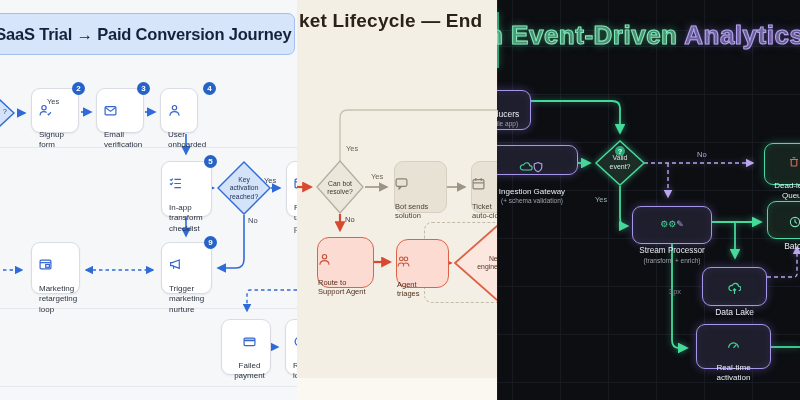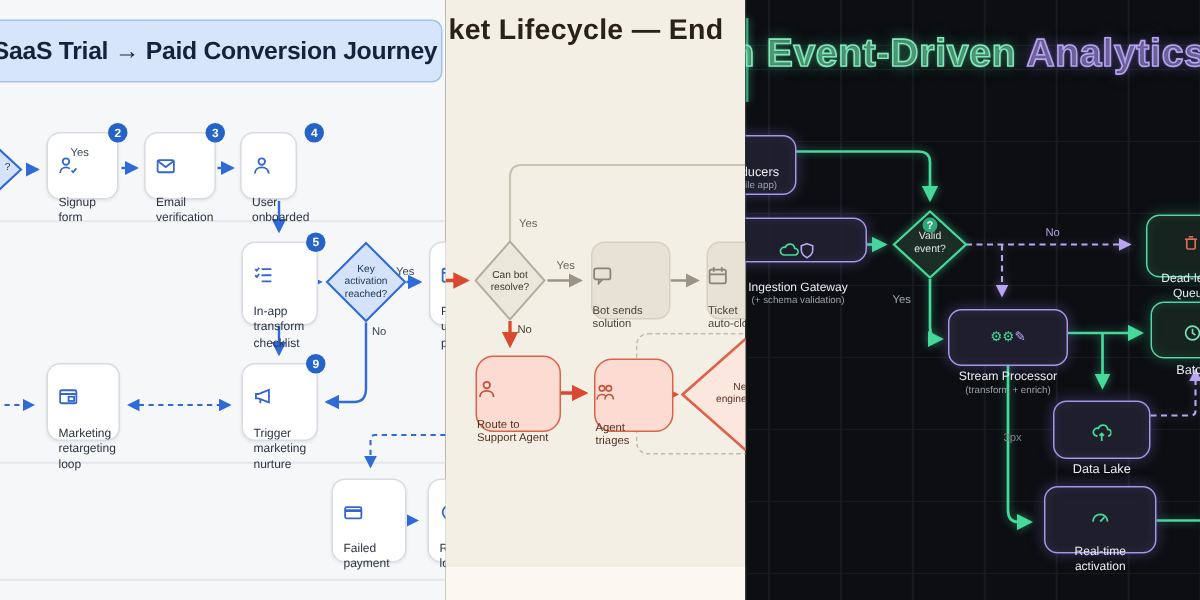--- a/index.html
+++ b/index.html
@@ -174,21 +174,21 @@
     </div>
     <div class="node saas-node" style="left:161px; top:242px; width:51px; height:52px;">
       <span class="ic"><svg width="13" height="13" viewBox="0 0 12 12" fill="none" stroke="currentColor" stroke-width="1.1">
             <path d="M9.5,1.8 L3,4.3 H1.5 V7 H3 L9.5,9.5 Z"></path>
             <path d="M4.2,7.2 V10"></path>
           </svg></span>
       <span>Trigger
 marketing
 nurture</span>
     </div>
-    <div class="node saas-node" style="left:221px; top:319px; width:50px; height:56px;">
+    <div class="node saas-node" style="left:221px; top:319px; width:50px; height:56px;text-align:center;">
       <span class="ic"><svg width="13" height="13" viewBox="0 0 12 12" fill="none" stroke="currentColor" stroke-width="1.1">
             <rect x="1" y="2.8" width="10" height="7" rx="1"></rect>
             <path d="M1,5 H11" stroke-width="1.6"></path>
           </svg></span>
       <span>Failed
 payment</span>
     </div>
     <div class="node saas-node" style="left:285px; top:319px; width:50px; height:56px;">
       <span class="ic"><svg width="13" height="13" viewBox="0 0 12 12" fill="none" stroke="currentColor" stroke-width="1.1">
             <path d="M10,6 A4,4 0 1 1 8.5,2.9"></path>

